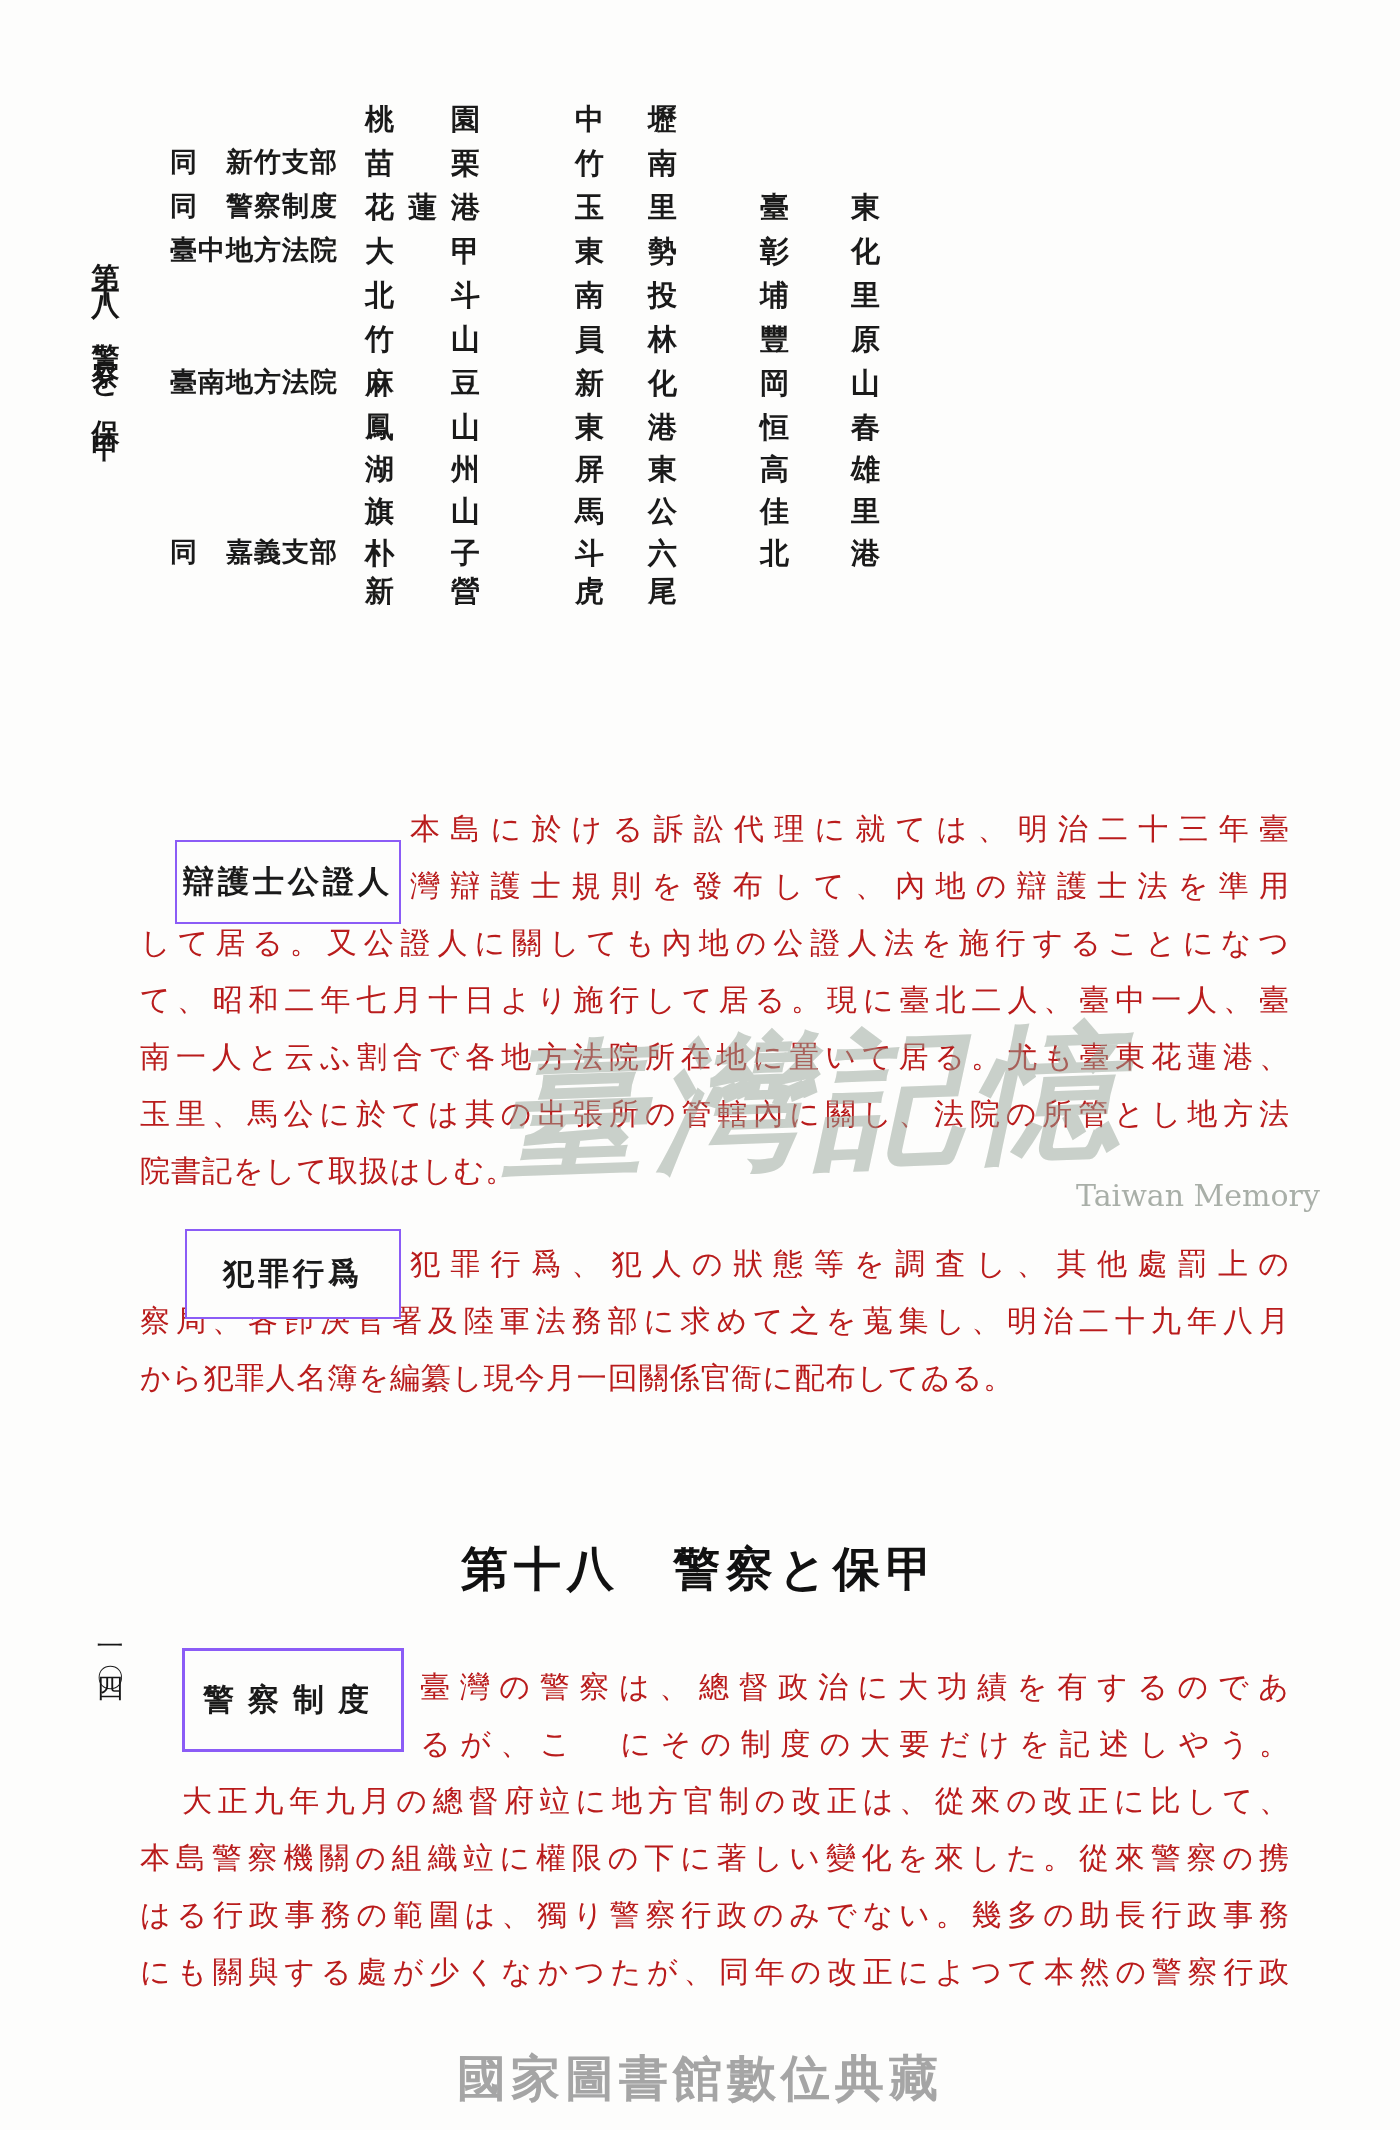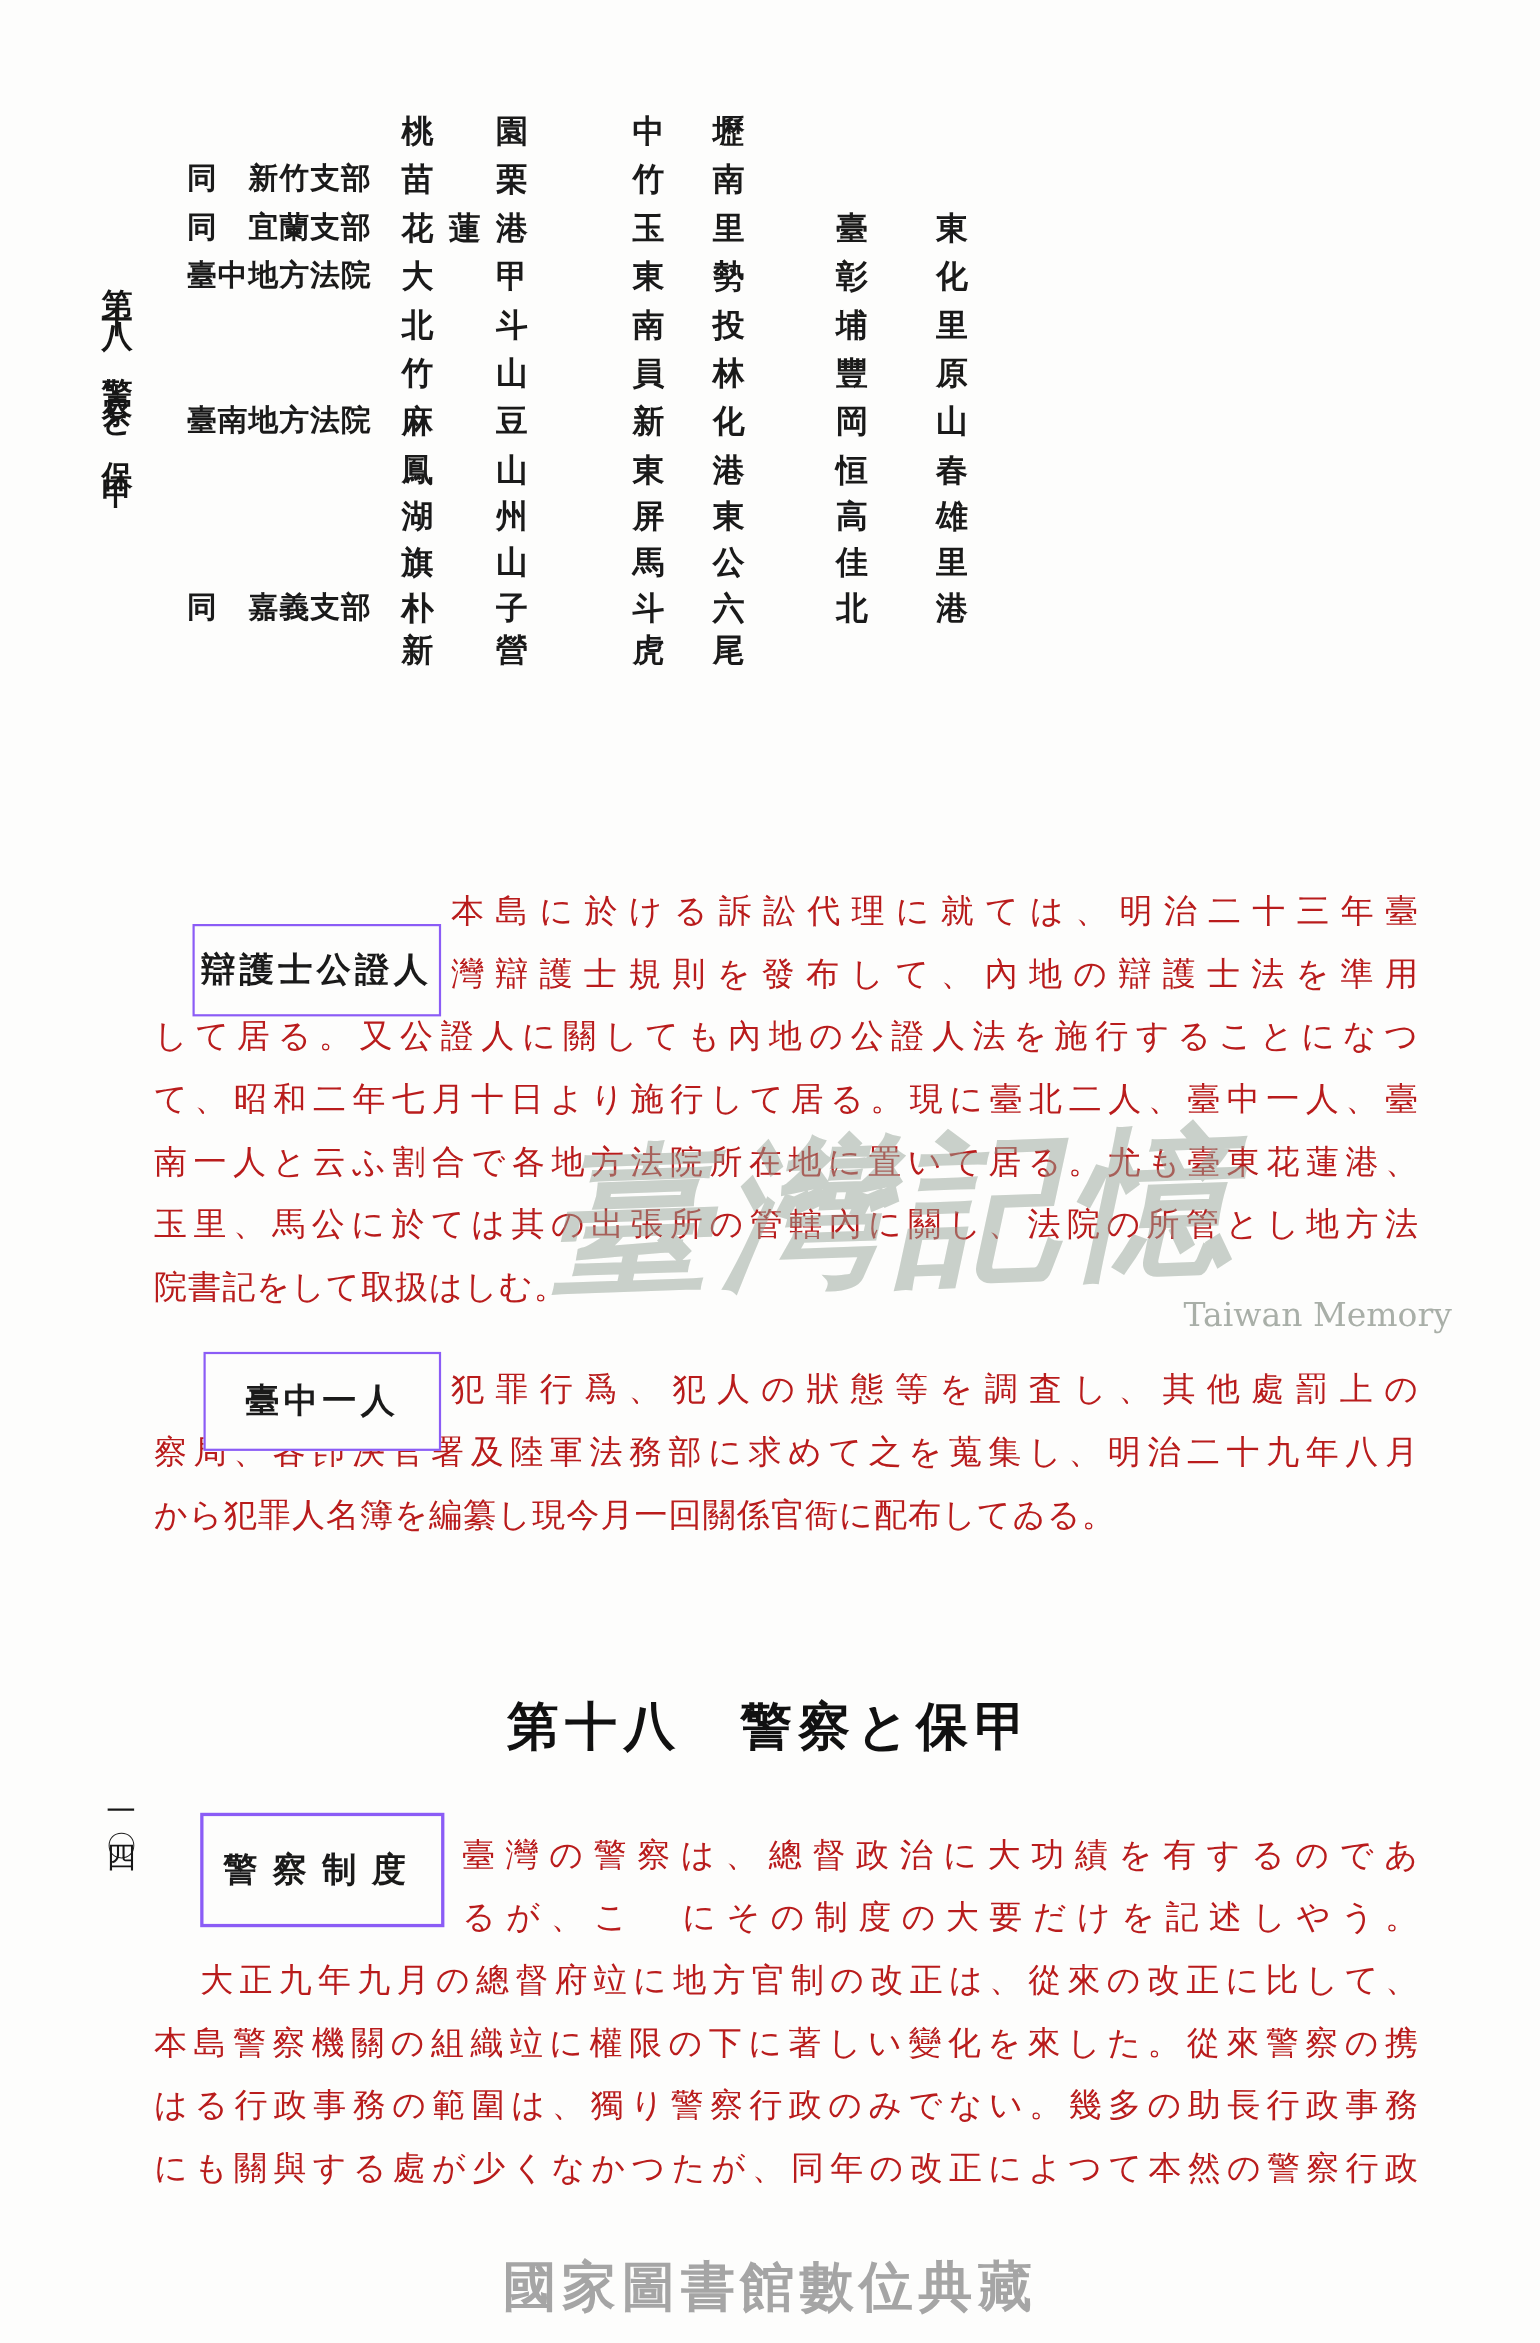--- a/index.html
+++ b/index.html
@@ -98,21 +98,21 @@
         <span>苗</span>
         <span>栗</span>
       </div>
     <div class="tc c2 spread">
         <span>竹</span>
         <span>南</span>
       </div>
     <div class="tc c3 spread"></div>
   </div>
   <div class="trow" style="top:88px">
-    <div class="tl">同　宜蘭支部</div>
+    <div class="tl">同　警察制度</div>
     <div class="tc c1 spread">
         <span>花</span>
         <span>蓮</span>
         <span>港</span>
       </div>
     <div class="tc c2 spread">
         <span>玉</span>
         <span>里</span>
       </div>
     <div class="tc c3 spread">
@@ -262,21 +262,21 @@
   <div class="pline">て、昭和二年七月十日より施行して居る。現に臺北二人、臺中一人、臺</div>
   <div class="pline">南一人と云ふ割合で各地方法院所在地に置いて居る。尤も臺東花蓮港、</div>
   <div class="pline">玉里、馬公に於ては其の出張所の管轄內に關し、法院の所管とし地方法</div>
   <div class="pline last">院書記をして取扱はしむ。</div>
 </div>
 
 <div class="watermark-cjk">臺灣記憶</div>
 <div class="watermark-latin">Taiwan Memory</div>
 
 <div class="section" id="sec2" style="top:1235px">
-  <div class="sbox" style="left:45px;top:-6px;width:212px;height:86px">臺中一人</div>
+  <div class="sbox" style="left:45px;top:-6px;width:212px;height:86px">犯罪行爲</div>
   <div class="pline side">犯罪行爲、犯人の狀態等を調査し、其他處罰上の</div>
   <div class="pline">察局、各卽決官署及陸軍法務部に求めて之を蒐集し、明治二十九年八月</div>
   <div class="pline last">から犯罪人名簿を編纂し現今月一回關係官衙に配布してゐる。</div>
 </div>
 
 <div class="heading">第十八　警察と保甲</div>
 
 <div class="section" id="sec3" style="top:1658px">
   <div class="sbox" style="left:42px;top:-10px;width:216px;height:98px">警察制度</div>
   <div class="pline side">臺灣の警察は、總督政治に大功績を有するのであ</div>

